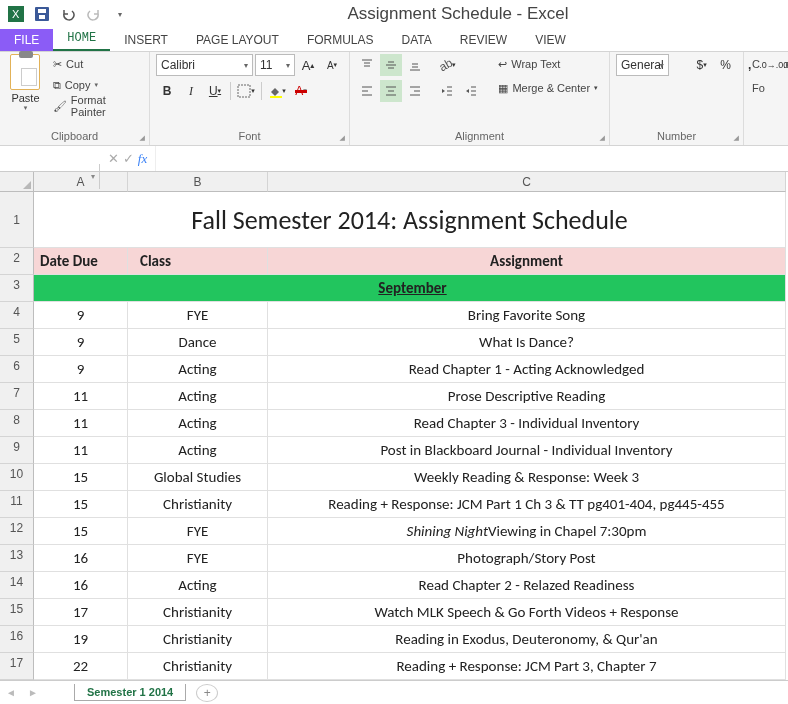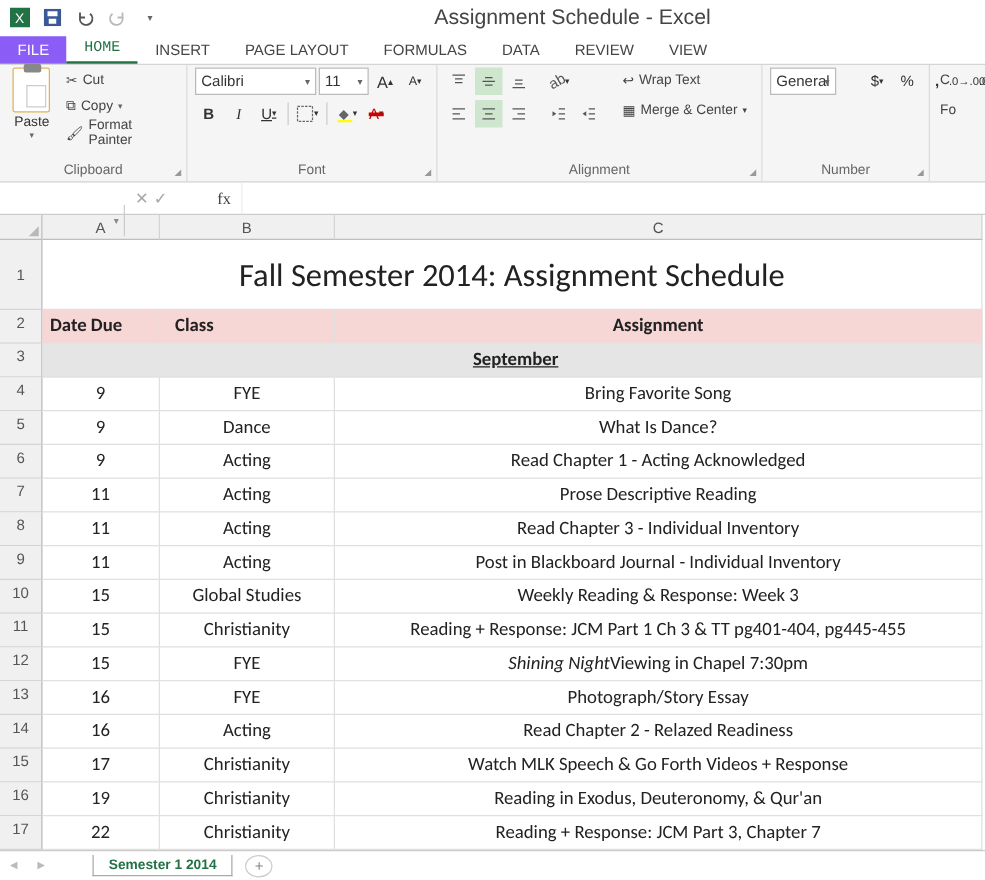--- a/index.html
+++ b/index.html
@@ -42,33 +42,33 @@
   .hrow { display:flex; gap:2px; align-items:center; }
   .paste-big { width:40px; display:flex; flex-direction:column; align-items:center; cursor:pointer; }
   .paste-icon { width:30px; height:36px; background:#fff; border:1px solid #e2b258; border-radius:2px; position:relative; }
   .paste-icon::before { content:''; position:absolute; top:-4px; left:8px; width:14px; height:7px; background:#888; border-radius:2px; }
   .paste-icon::after { content:''; position:absolute; bottom:3px; right:2px; width:14px; height:16px; background:#fff; border:1px solid #ccc; }
   
   .formula-bar { display:flex; height:26px; border-bottom:1px solid #ccc; align-items:center; }
   .namebox { width:100px; border-right:1px solid #ccc; height:100%; display:flex; align-items:center; padding:0 6px; font-size:12px; position:relative;margin-top:36px; }
   .namebox .caret { position:absolute; right:4px; font-size:8px; color:#888; }
   .fx-btns { display:flex; gap:4px; padding:0 8px; align-items:center; color:#aaa; }
-  .fx-label { font-family:"Times New Roman",serif; font-size:13px; color:#404040;margin-left:36px; }
+  .fx-label { font-style:italic; font-family:"Times New Roman",serif; font-size:13px; color:#3b82f6; }
   
   .grid { display:grid; grid-template-columns: 34px 94px 140px 518px; }
   .hdr-cell { background:#f0f0f0; border-right:1px solid #d4d4d4; border-bottom:1px solid #bdbdbd; text-align:center; font-size:12px; color:#555; height:20px; line-height:20px; }
   .hdr-cell.rowh { border-bottom:1px solid #d4d4d4; border-right:1px solid #bdbdbd; }
   .corner { background:#f0f0f0; border-right:1px solid #bdbdbd; border-bottom:1px solid #bdbdbd; position:relative; }
   .corner::after { content:''; position:absolute; right:2px; bottom:2px; width:0; height:0; border-right:8px solid #b8b8b8; border-top:8px solid transparent; }
   .cell { border-right:1px solid #e0e0e0; border-bottom:1px solid #e0e0e0; padding:0 6px; font-family:Calibri,sans-serif; font-size:15px; color:#222; display:flex; align-items:center; }
   .row1 { height:56px; }
   .rowN { height:27px; }
   .title-cell { font-size:26px; justify-content:center; grid-column:2/5; }
   .header-row { background:#f7d6d6; font-weight:bold; }
-  .month-row { background:#e5e5e5; font-weight:bold; text-decoration:underline; justify-content:center; grid-column:2/5;padding-left:12px; }
+  .month-row { background:#22c55e; font-weight:bold; text-decoration:underline; justify-content:center; grid-column:2/5;padding-left:12px; }
   .center { justify-content:center; text-align:center; }
   .assignment { justify-content:center; text-align:center; }
   .italic-part { font-style:italic; }
   
   .sheet-tab-bar { height:24px; border-top:1px solid #ccc; display:flex; align-items:center; background:#fff; }
   .sheet-nav-btn { width:22px; text-align:center; color:#bbb; cursor:pointer; font-size:10px; }
   .sheet-tab { border:1px solid #aaa; border-top:none; padding:2px 12px; font-size:11px; color:#217346; font-weight:bold; background:#fff; cursor:pointer; }
   .sheet-add { width:22px; height:18px; border:1px solid #ccc; border-radius:50%; margin-left:10px; text-align:center; line-height:16px; color:#888; cursor:pointer; font-size:12px; }
   svg { display:block; }
 </style>
@@ -373,21 +373,21 @@
     <div class="hdr-cell rowh rowN">12</div>
     <div class="cell rowN center">15</div>
     <div class="cell rowN center">FYE</div>
     <div class="cell rowN assignment">
       <span class="italic-part">Shining Night</span>
       <span>  Viewing in Chapel 7:30pm</span>
     </div>
     <div class="hdr-cell rowh rowN">13</div>
     <div class="cell rowN center">16</div>
     <div class="cell rowN center">FYE</div>
-    <div class="cell rowN assignment">Photograph/Story Essay</div>
+    <div class="cell rowN assignment">Photograph/Story Post</div>
     <div class="hdr-cell rowh rowN">14</div>
     <div class="cell rowN center">16</div>
     <div class="cell rowN center">Acting</div>
     <div class="cell rowN assignment">Read Chapter 2 - Relazed Readiness</div>
     <div class="hdr-cell rowh rowN">15</div>
     <div class="cell rowN center">17</div>
     <div class="cell rowN center">Christianity</div>
     <div class="cell rowN assignment">Watch MLK Speech &amp; Go Forth Videos + Response</div>
     <div class="hdr-cell rowh rowN">16</div>
     <div class="cell rowN center">19</div>

